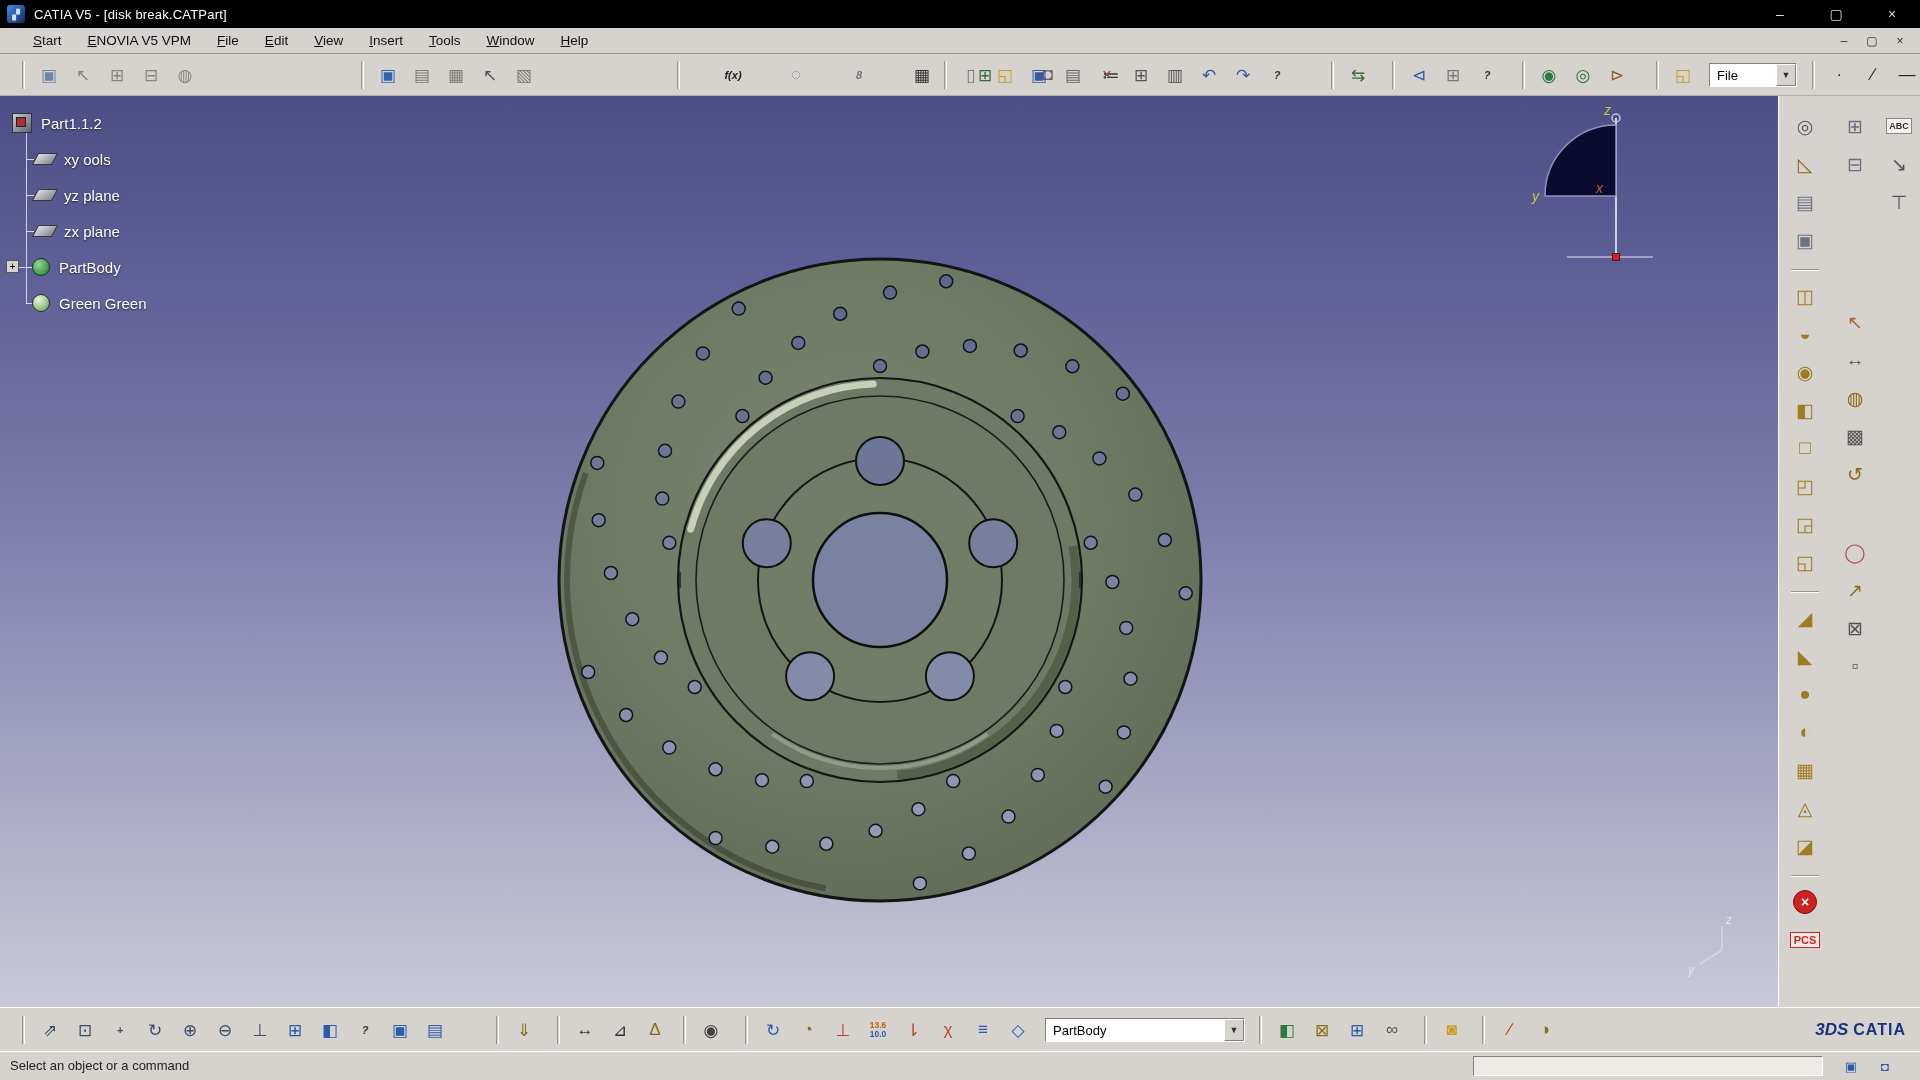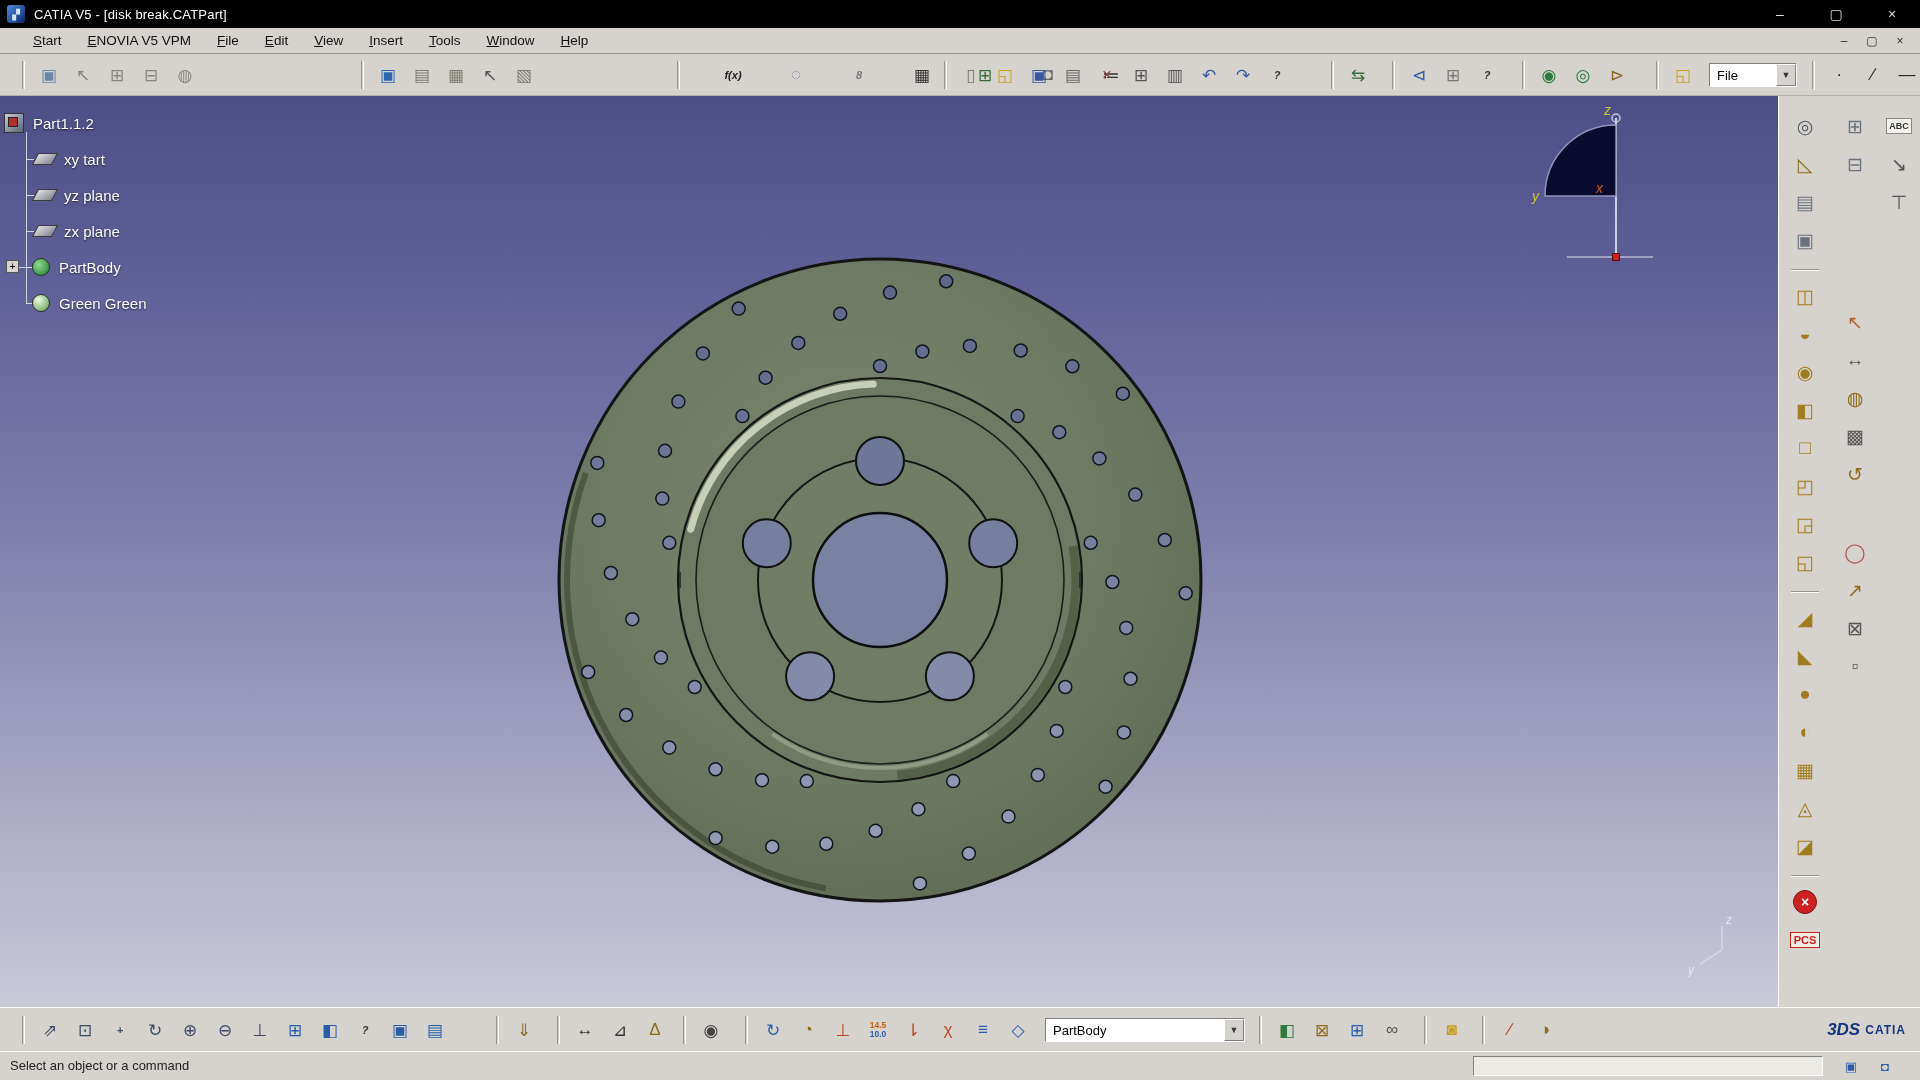--- a/index.html
+++ b/index.html
@@ -79,21 +79,21 @@
 
   
   .bottom-toolbar{position:absolute;top:1007px;left:0;right:0;height:44px;background:#d6d3ce;
                   border-top:1px solid #fff;}
   .bt-group{position:absolute;top:0;height:44px;display:flex;align-items:center;gap:7px;}
   .units{display:flex;flex-direction:column;align-items:center;justify-content:center;width:28px;height:28px;
          font-size:8.5px;font-weight:bold;line-height:9px;}
   .units .u1{color:#c06010;} .units .u2{color:#2a5caa;}
   .logo{position:absolute;right:14px;top:0;height:44px;display:flex;align-items:center;gap:5px;}
   .logo-mark{color:#16337e;font-weight:bold;font-style:italic;font-size:17px;}
-  .logo-text{color:#16337e;font-weight:bold;font-size:12px;letter-spacing:1px;}
+  .logo-text{color:#16337e;font-weight:bold;font-size:16px;letter-spacing:1px;}
 
   
   .statusbar{position:absolute;top:1051px;left:0;right:0;height:29px;background:#d6d3ce;
              border-top:1px solid #fff;font-size:13px;color:#222;padding-left:45px;}
   .status-msg{position:absolute;left:10px;top:6px;}
   .status-field{position:absolute;left:1473px;top:4px;width:350px;height:20px;background:#eceae4;
                 border:1px solid;border-color:#808080 #fff #fff #808080;}
   .status-btn{position:absolute;top:3px;width:26px;height:22px;display:flex;align-items:center;
               justify-content:center;font-size:13px;color:#2a5caa;}
 </style>
@@ -302,27 +302,27 @@
           <text x="1688" y="878" fill="#e4e6f2" font-size="12" font-style="italic">y</text>
         </g>
       </svg>
     <div class="tree" id="tree">
         <div class="tline" style="left: 26px; top: 36px; width: 1px; height: 172px;"></div>
         <div class="tline" style="left: 26px; top: 63px; width: 8px; height: 1px;"></div>
         <div class="tline" style="left: 26px; top: 99px; width: 8px; height: 1px;"></div>
         <div class="tline" style="left: 26px; top: 135px; width: 8px; height: 1px;"></div>
         <div class="tline" style="left: 26px; top: 171px; width: 8px; height: 1px;"></div>
         <div class="tline" style="left: 26px; top: 207px; width: 8px; height: 1px;"></div>
-        <div class="tree-row" style="left: 4px; top: 14px;">
+        <div class="tree-row" style="left: 12px; top: 14px;">
           <div class="icon-part"></div>
           <span class="tree-label">Part1.1.2</span>
         </div>
         <div class="tree-row" style="left: 32px; top: 50px;">
           <div class="icon-plane"></div>
-          <span class="tree-label">xy tart</span>
+          <span class="tree-label">xy ools</span>
         </div>
         <div class="tree-row" style="left: 32px; top: 86px;">
           <div class="icon-plane"></div>
           <span class="tree-label">yz plane</span>
         </div>
         <div class="tree-row" style="left: 32px; top: 122px;">
           <div class="icon-plane"></div>
           <span class="tree-label">zx plane</span>
         </div>
         <div class="tree-row" style="left: 32px; top: 158px;">
@@ -422,21 +422,21 @@
       <div class="bt-group" style="left: 683px;">
         <div class="tb-sep"></div>
         <div class="tb-icon" style="color: rgb(68, 68, 68);">◉</div>
       </div>
       <div class="bt-group" style="left: 745px;">
         <div class="tb-sep"></div>
         <div class="tb-icon" style="color: rgb(42, 92, 170);">↻</div>
         <div class="tb-icon" style="color: rgb(138, 109, 26);">◔</div>
         <div class="tb-icon" style="color: rgb(187, 68, 34);">⊥</div>
         <div class="units">
-          <span class="u1">14.5</span>
+          <span class="u1">13.6</span>
           <span class="u2">10.0</span>
         </div>
         <div class="tb-icon" style="color: rgb(187, 68, 34);">⇂</div>
         <div class="tb-icon" style="color: rgb(187, 68, 34);">χ</div>
         <div class="tb-icon" style="color: rgb(42, 92, 170);">≡</div>
         <div class="tb-icon" style="color: rgb(42, 92, 170);">◇</div>
         <div class="combo" style="width: 200px;">
           <div class="val">PartBody</div>
           <div class="btn">▼</div>
         </div>

